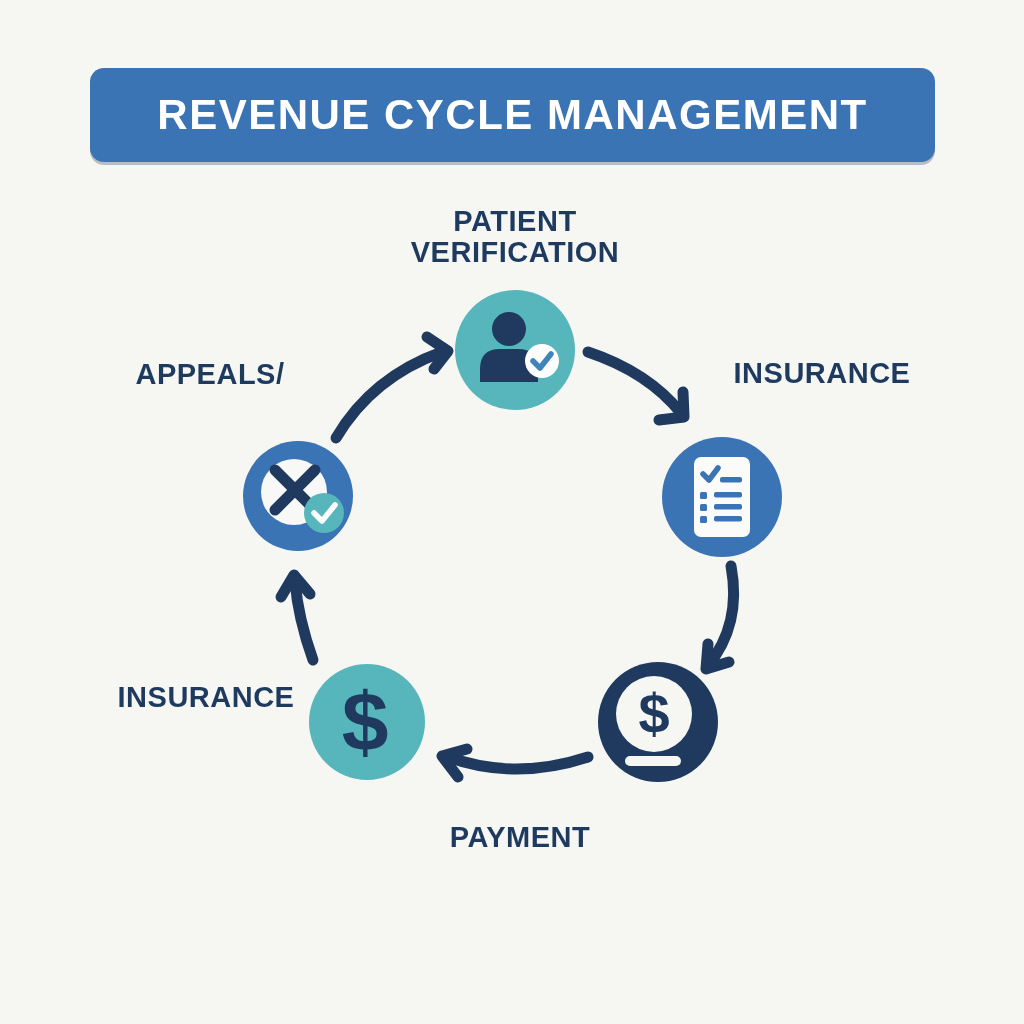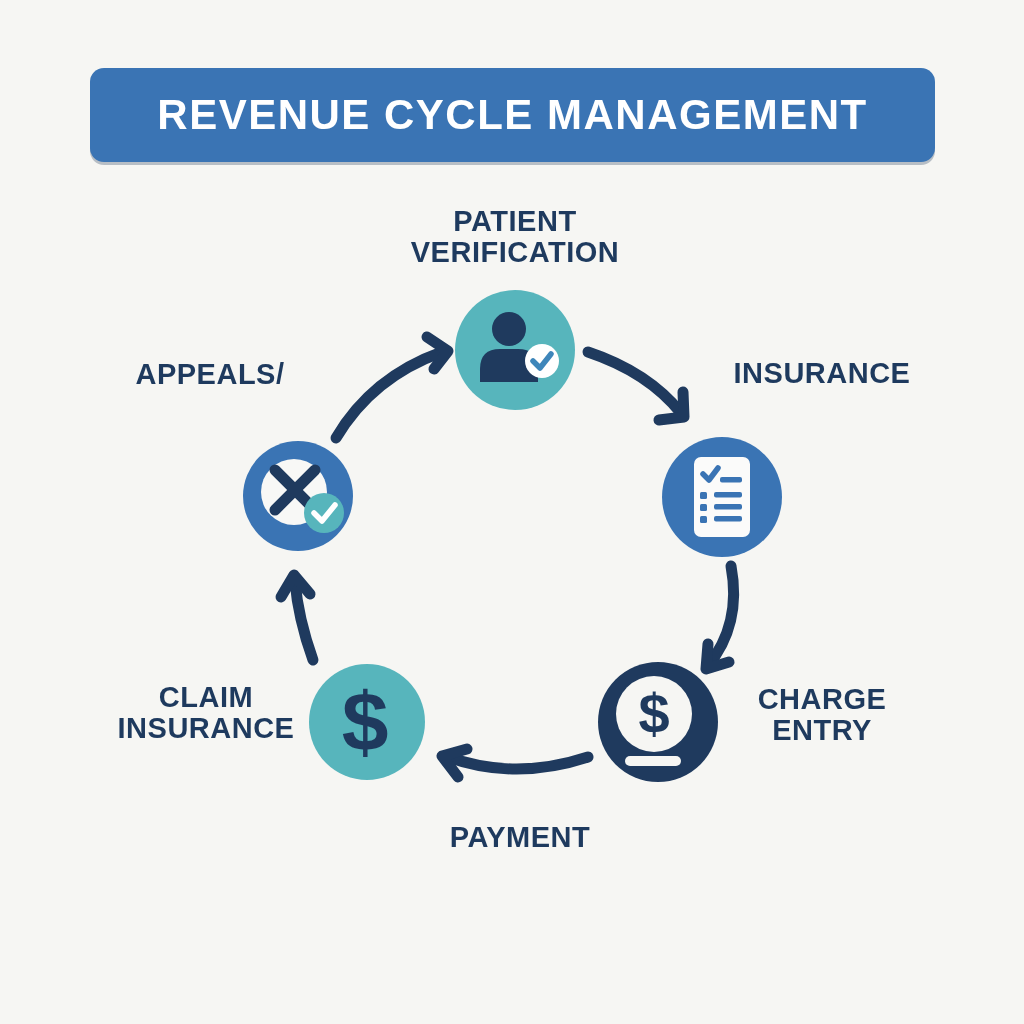--- a/index.html
+++ b/index.html
@@ -145,31 +145,26 @@
 
   <div class="step-label" style="left:355px; top:206px;">
     <div>PATIENT</div>
     <div>VERIFICATION</div>
   </div>
 
   <div class="step-label" style="left:662px; top:358px;">
     <div>INSURANCE</div>
   </div>
 
-  <div class="step-label" style="left:662px; top:684px;">
-    <div>CHARGE</div>
-    <div>ENTRY</div>
-  </div>
 
   <div class="step-label" style="left:360px; top:822px;">
     <div>PAYMENT</div>
   </div>
 
   <div class="step-label" style="left:46px; top:682px;">
-    <div>CLAIM</div>
     <div>INSURANCE</div>
   </div>
 
   <div class="step-label" style="left:50px; top:359px;">
     <div>APPEALS/</div>
   </div>
 
 </div>
 
 </body></html>

